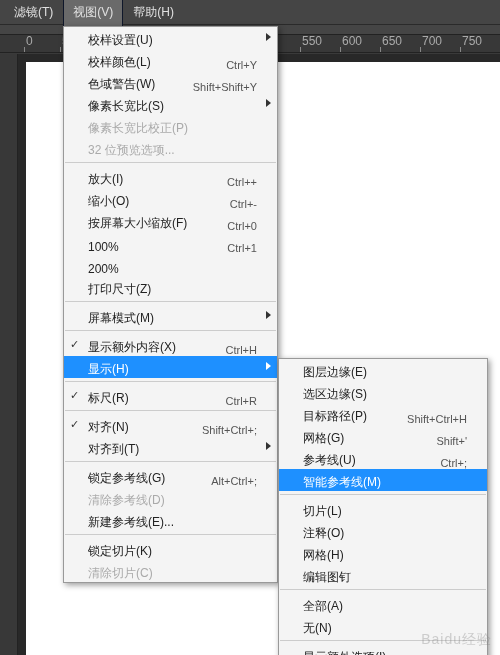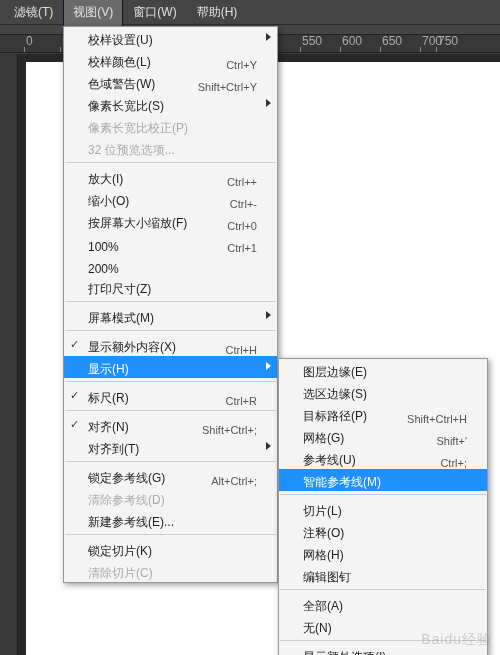--- a/index.html
+++ b/index.html
@@ -33,56 +33,53 @@
 <body>
 
 <div class="menubar">
   <div class="menu-item">
       <span>滤镜(T)</span>
     </div>
   <div class="menu-item active">
       <span>视图(V)</span>
     </div>
   <div class="menu-item">
-      <span>窗口(W)</span>
-    </div>
-  <div class="menu-item">
       <span>帮助(H)</span>
     </div>
 </div>
 
 <div class="toolbar"></div>
 
 <div class="ruler-h">
   <div class="tick" style="left:24px"><span>0</span></div>
   <div class="tick" style="left:60px"><span>50</span></div>
   <div class="tick" style="left:300px"><span>550</span></div>
   <div class="tick" style="left:340px"><span>600</span></div>
   <div class="tick" style="left:380px"><span>650</span></div>
   <div class="tick" style="left:420px"><span>700</span></div>
-  <div class="tick" style="left:436px"><span>750</span></div>
+  <div class="tick" style="left:460px"><span>750</span></div>
 </div>
 
 <div class="canvas-area">
   <div class="ruler-v"></div>
   <div class="canvas"></div>
 </div>
 
 <div class="dropdown main" id="view-menu">
     <div class="mi">
       <span class="lbl">校样设置(U)</span>
       <span class="arrow"></span>
     </div>
     <div class="mi">
       <span class="lbl">校样颜色(L)</span>
       <span class="sc">Ctrl+Y</span>
     </div>
     <div class="mi">
       <span class="lbl">色域警告(W)</span>
-      <span class="sc">Shift+Ctrl+Y</span>
+      <span class="sc">Shift+Shift+Y</span>
     </div>
     <div class="mi">
       <span class="lbl">像素长宽比(S)</span>
       <span class="arrow"></span>
     </div>
     <div class="mi disabled">
       <span class="lbl">像素长宽比校正(P)</span>
     </div>
     <div class="mi disabled">
       <span class="lbl">32 位预览选项...</span>

